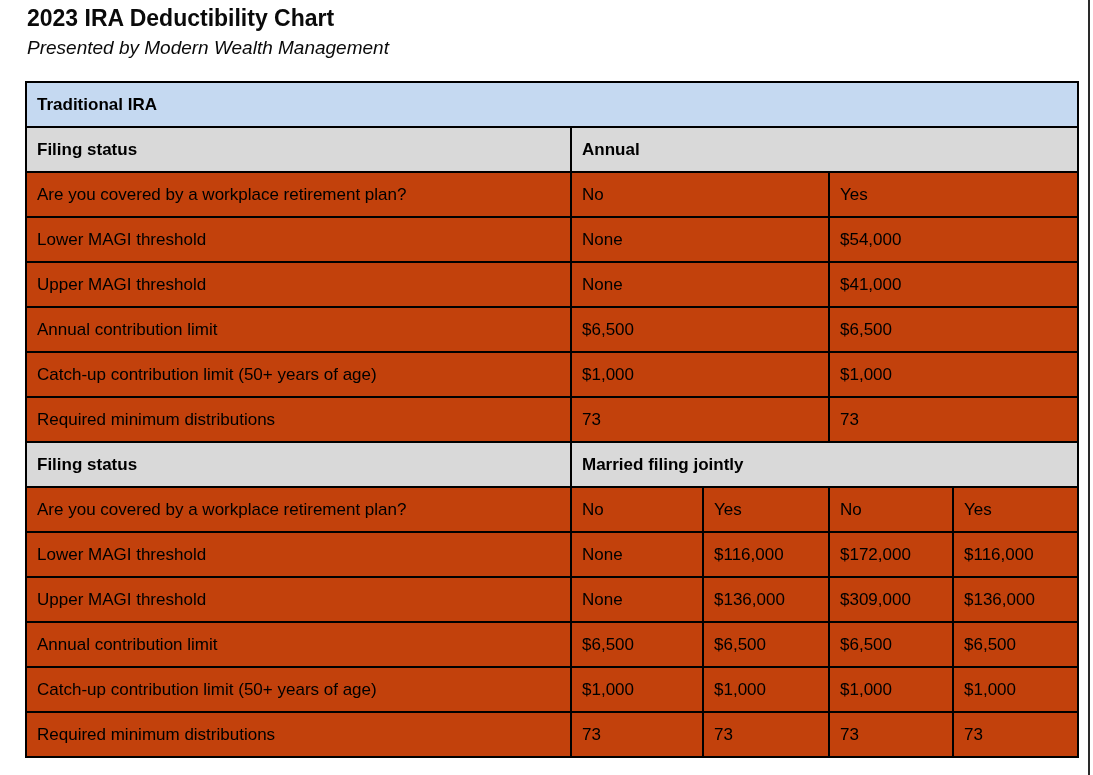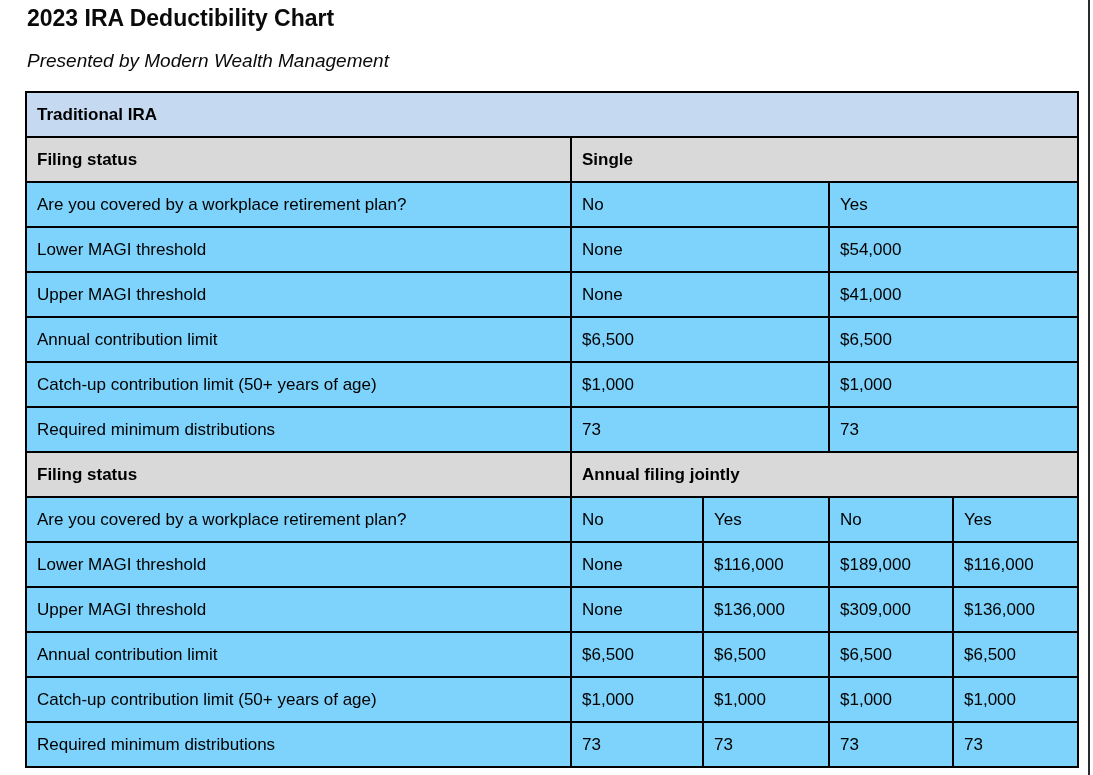--- a/index.html
+++ b/index.html
@@ -15,43 +15,43 @@
   }
   .doc-header { position: absolute; left: 27px; top: 4px; }
   .doc-title {
     margin: 0;
     font-size: 23px;
     line-height: 28px;
     font-weight: bold;
     color: #0a0a0a;
   }
   .doc-subtitle {
-    margin: 17px 0 0 0;
+    margin: 4px 0 0 0;
     font-size: 19px;
     line-height: 23px;
     font-style: italic;
     color: #0a0a0a;
   }
   table.ira {
     position: absolute;
     left: 25px;
-    top: 91px;
+    top: 81px;
     width: 1052px;
     height: 677px;
     border-collapse: collapse;
     table-layout: fixed;
   }
   table.ira td {
     border: 2px solid #000;
     font-size: 17px;
     padding: 0 4px 0 10px;
     vertical-align: middle;
     white-space: nowrap;
     overflow: hidden;
-    background: #7dd3fc;
+    background: #c2410c;
   }
   tr.section-row td {
     background: var(--section-bg, #c5d9f1);
     font-weight: bold;
   }
   tr.group-row td {
     background: var(--group-bg, #d9d9d9);
     font-weight: bold;
   }
   .window-edge {
@@ -82,21 +82,21 @@
       <col style="width:125px">
     </colgroup>
 
     <tbody>
         <tr class="section-row">
       <td colspan="5">Traditional IRA</td>
     </tr>
 
     <tr class="group-row">
       <td>Filing status</td>
-      <td colspan="4">Single</td>
+      <td colspan="4">Annual</td>
     </tr>
 
     <tr>
       <td>Are you covered by a workplace retirement plan?</td>
       <td colspan="2">No</td>
       <td colspan="2">Yes</td>
     </tr>
     <tr>
       <td>Lower MAGI threshold</td>
       <td colspan="2">None</td>
@@ -118,35 +118,35 @@
       <td colspan="2">$1,000</td>
     </tr>
     <tr>
       <td>Required minimum distributions</td>
       <td colspan="2">73</td>
       <td colspan="2">73</td>
     </tr>
 
     <tr class="group-row">
       <td>Filing status</td>
-      <td colspan="4">Annual filing jointly</td>
+      <td colspan="4">Married filing jointly</td>
     </tr>
 
     <tr>
       <td>Are you covered by a workplace retirement plan?</td>
       <td>No</td>
       <td>Yes</td>
       <td>No</td>
       <td>Yes</td>
     </tr>
     <tr>
       <td>Lower MAGI threshold</td>
       <td>None</td>
       <td>$116,000</td>
-      <td>$189,000</td>
+      <td>$172,000</td>
       <td>$116,000</td>
     </tr>
     <tr>
       <td>Upper MAGI threshold</td>
       <td>None</td>
       <td>$136,000</td>
       <td>$309,000</td>
       <td>$136,000</td>
     </tr>
     <tr>

